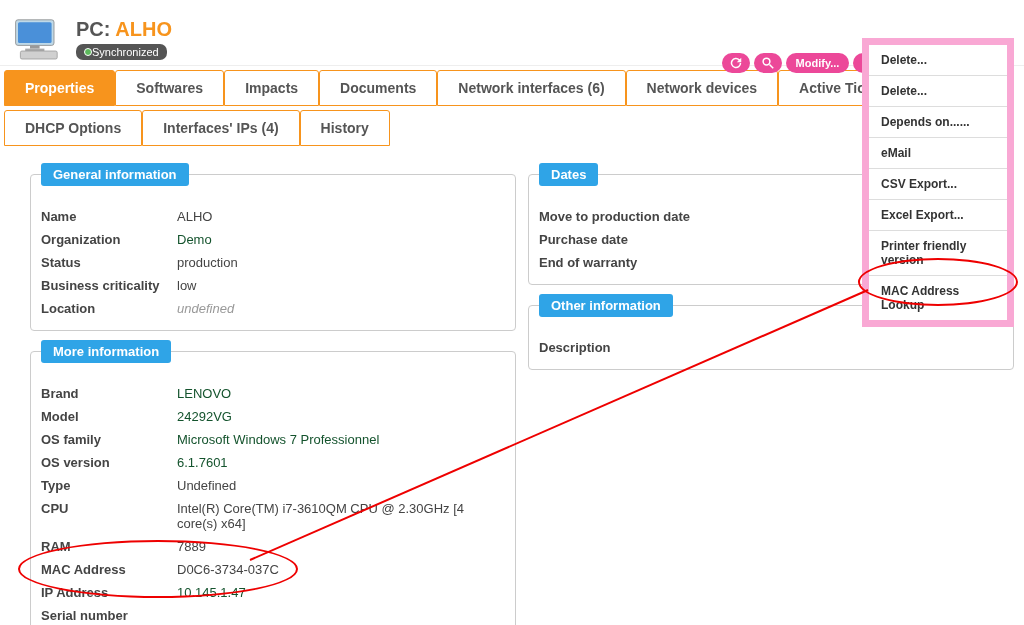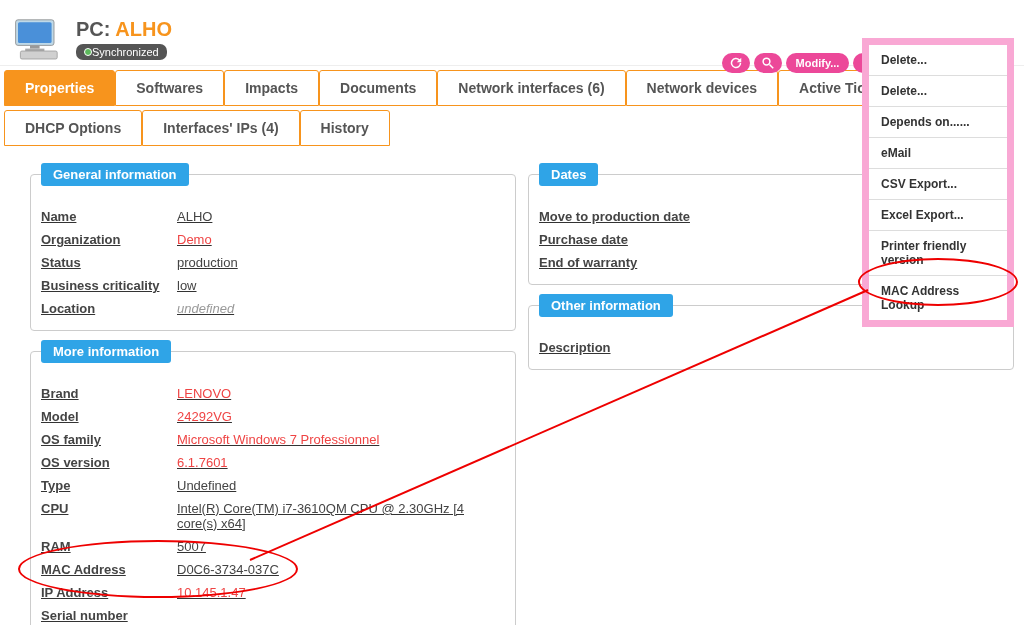--- a/index.html
+++ b/index.html
@@ -31,25 +31,25 @@
   .tab { border: 1px solid #F7941D; background: #fff; color: #555; font-weight: bold; font-size: 14px; padding: 9px 20px; border-radius: 3px 3px 0 0; cursor: pointer; margin-bottom: 4px; }
   .tab.active { background: #F7941D; color: #fff; }
   
   
   .content { display: flex; gap: 12px; padding: 20px 10px 10px 30px; }
   .col { flex: 1; }
   
   
   .fs { border: 1px solid #ccc; border-radius: 4px; padding: 16px 10px 10px 10px; margin-bottom: 20px; position: relative; }
   .fs-title { position: absolute; top: -12px; left: 10px; background: #2fa4e7; color: #fff; font-weight: bold; font-size: 13px; padding: 4px 12px; border-radius: 3px; }
-  .fs-body { margin-top: 14px; text-decoration: underline; }
+  .fs-body { margin-top: 14px; }
   .row { display: flex; padding: 4px 0; }
   .row .label { width: 136px; font-weight: bold; font-size: 13px; color: #444; }
   .row .value { flex: 1; font-size: 13px; color: #444; }
-  .row .value.link { color: #ef4444; }
+  .row .value.link { color: #14532d; }
   .row .value.italic { font-style: italic; color: #999; }
   
   
   .annot { position: absolute; pointer-events: none; z-index: 20; }
   .ellipse1 { left: 858px; top: 258px; width: 160px; height: 48px; border: 2px solid #e00; border-radius: 50% / 50%; }
   .ellipse2 { left: 18px; top: 540px; width: 280px; height: 58px; border: 2px solid #e00; border-radius: 50% / 50%; }
   .redline { position: absolute; left: 0; top: 0; width: 1024px; height: 625px; z-index: 15; pointer-events: none; }
   
   .refresh-icon, .search-icon-svg { width: 12px; height: 12px; }
 </style>
@@ -174,21 +174,21 @@
         <div class="row">
             <div class="label">Type</div>
             <div class="value">Undefined</div>
           </div>
         <div class="row">
             <div class="label">CPU</div>
             <div class="value">Intel(R) Core(TM) i7-3610QM CPU @ 2.30GHz [4 core(s) x64]</div>
           </div>
         <div class="row">
             <div class="label">RAM</div>
-            <div class="value">5007</div>
+            <div class="value">7889</div>
           </div>
         <div class="row">
             <div class="label">MAC Address</div>
             <div class="value">D0C6-3734-037C</div>
           </div>
         <div class="row">
             <div class="label">IP Address</div>
             <div class="value link">10.145.1.47</div>
           </div>
         <div class="row">

